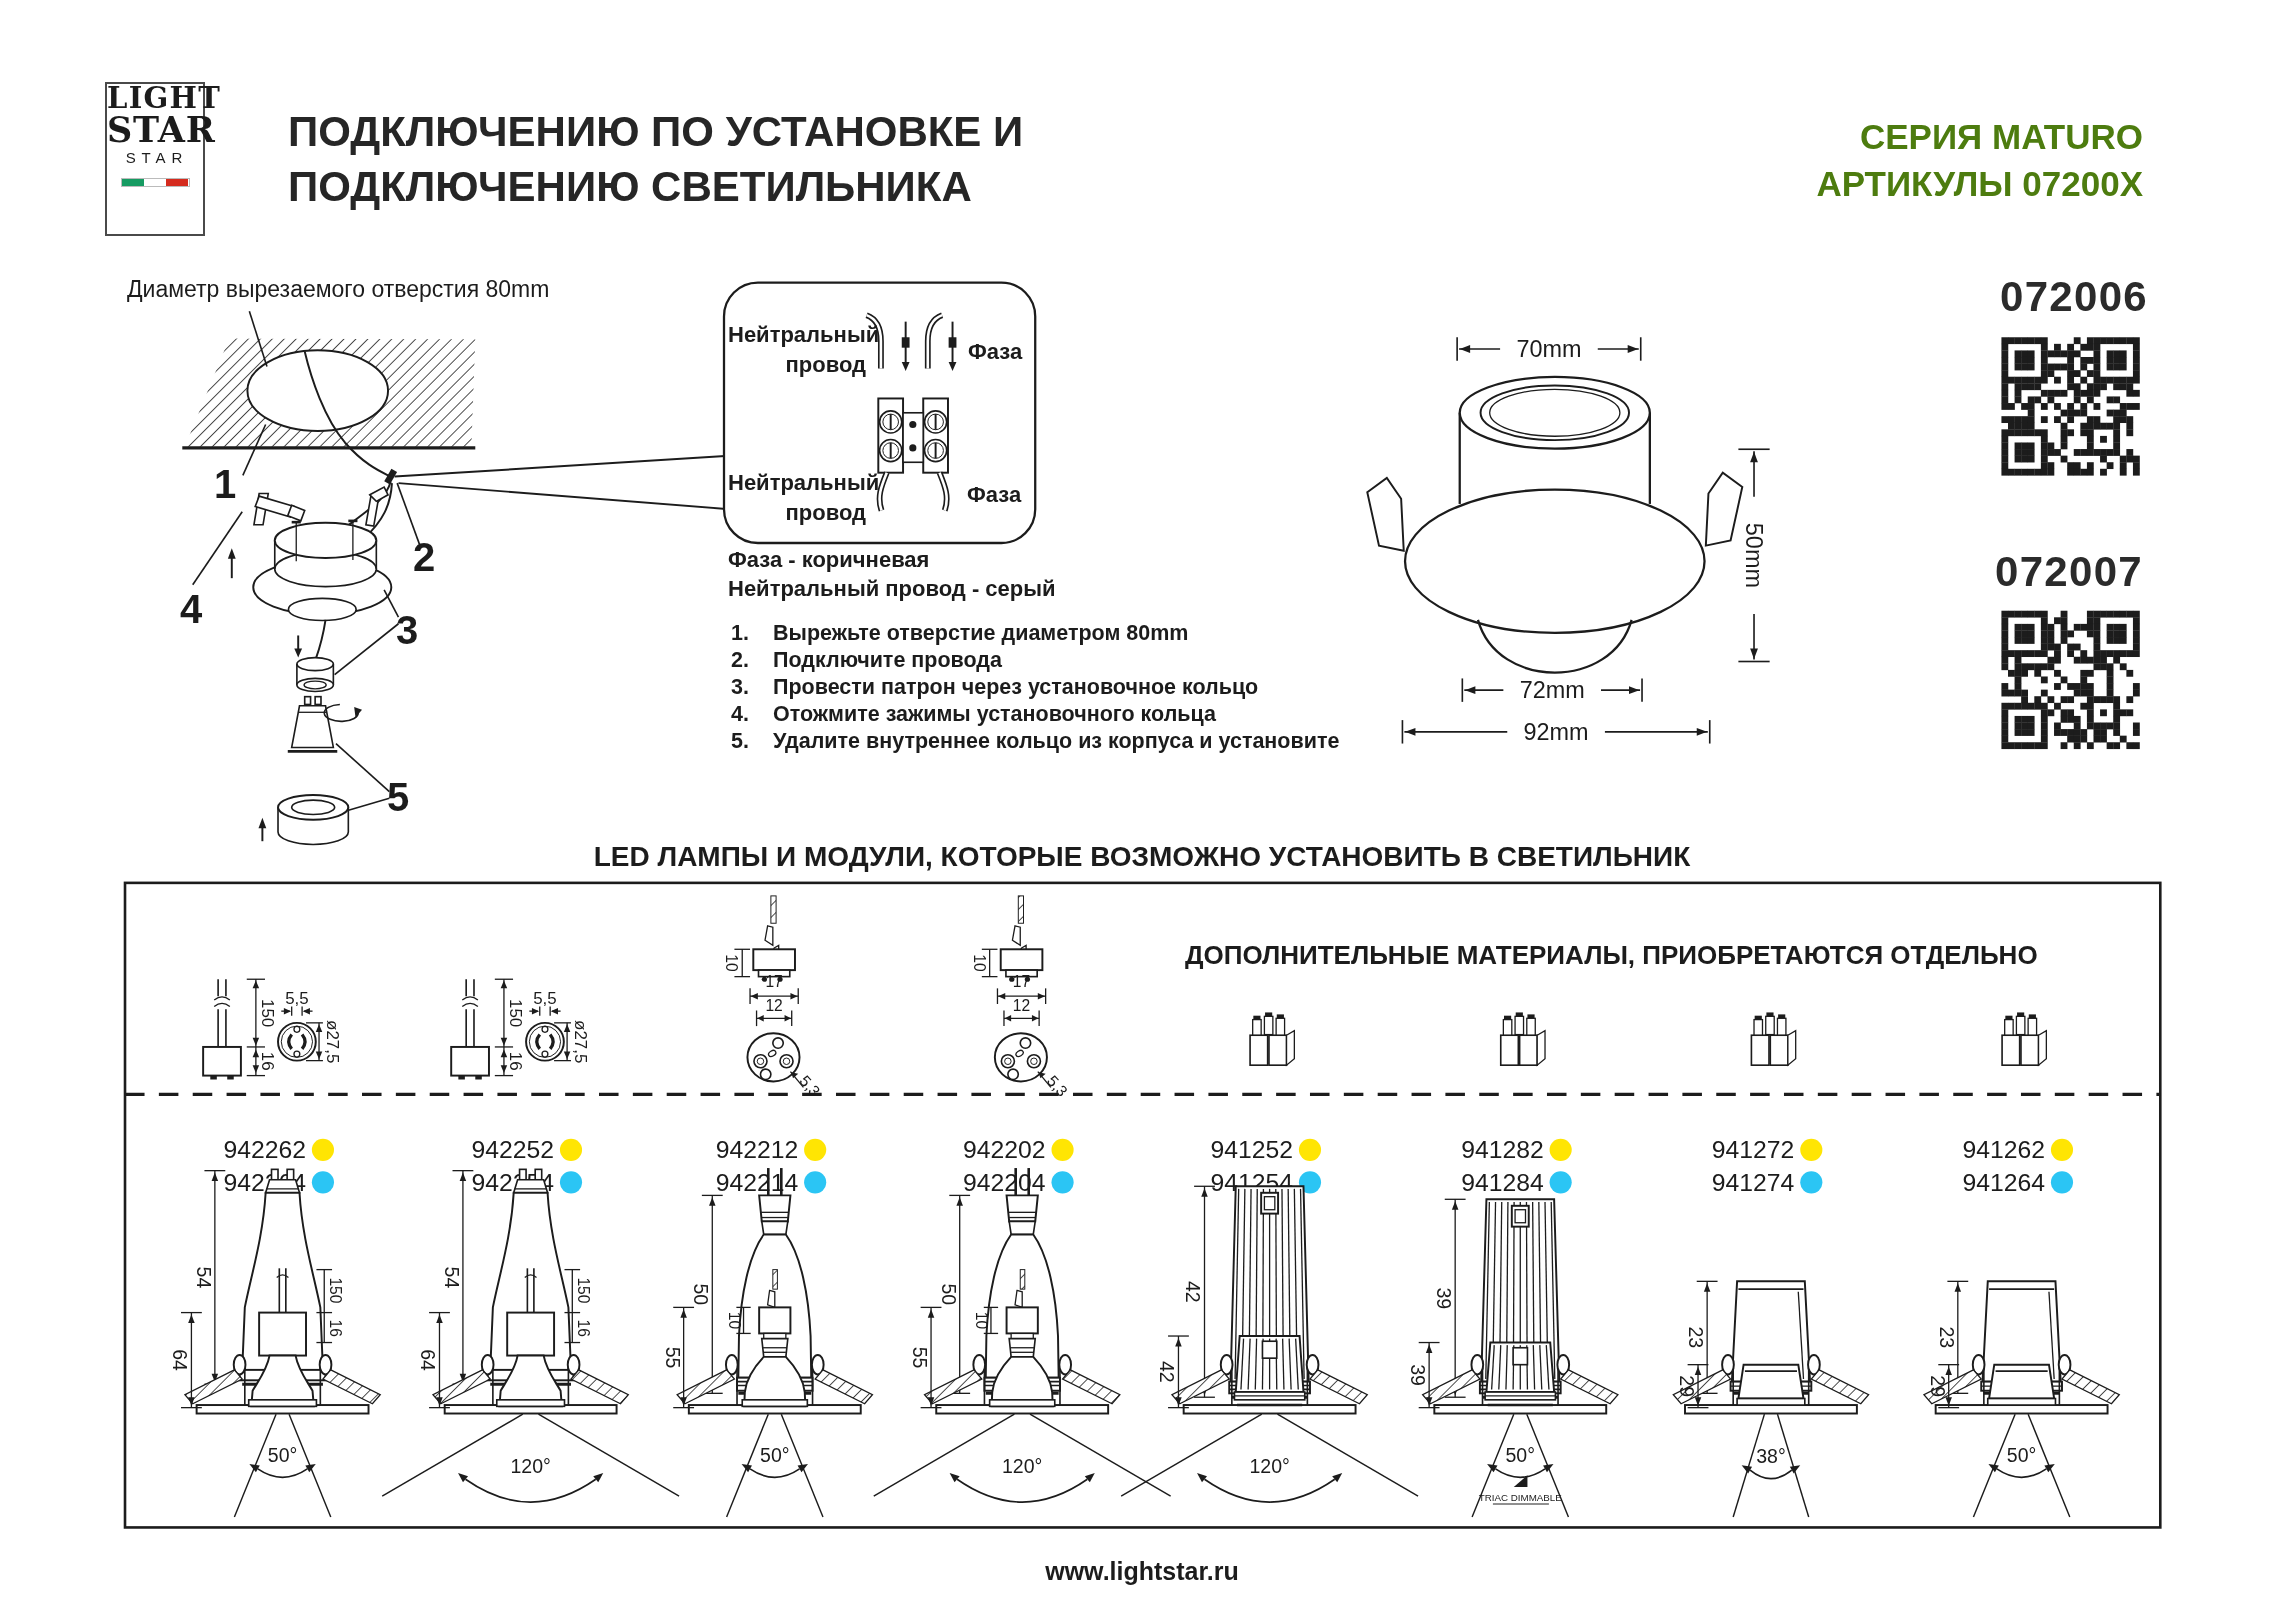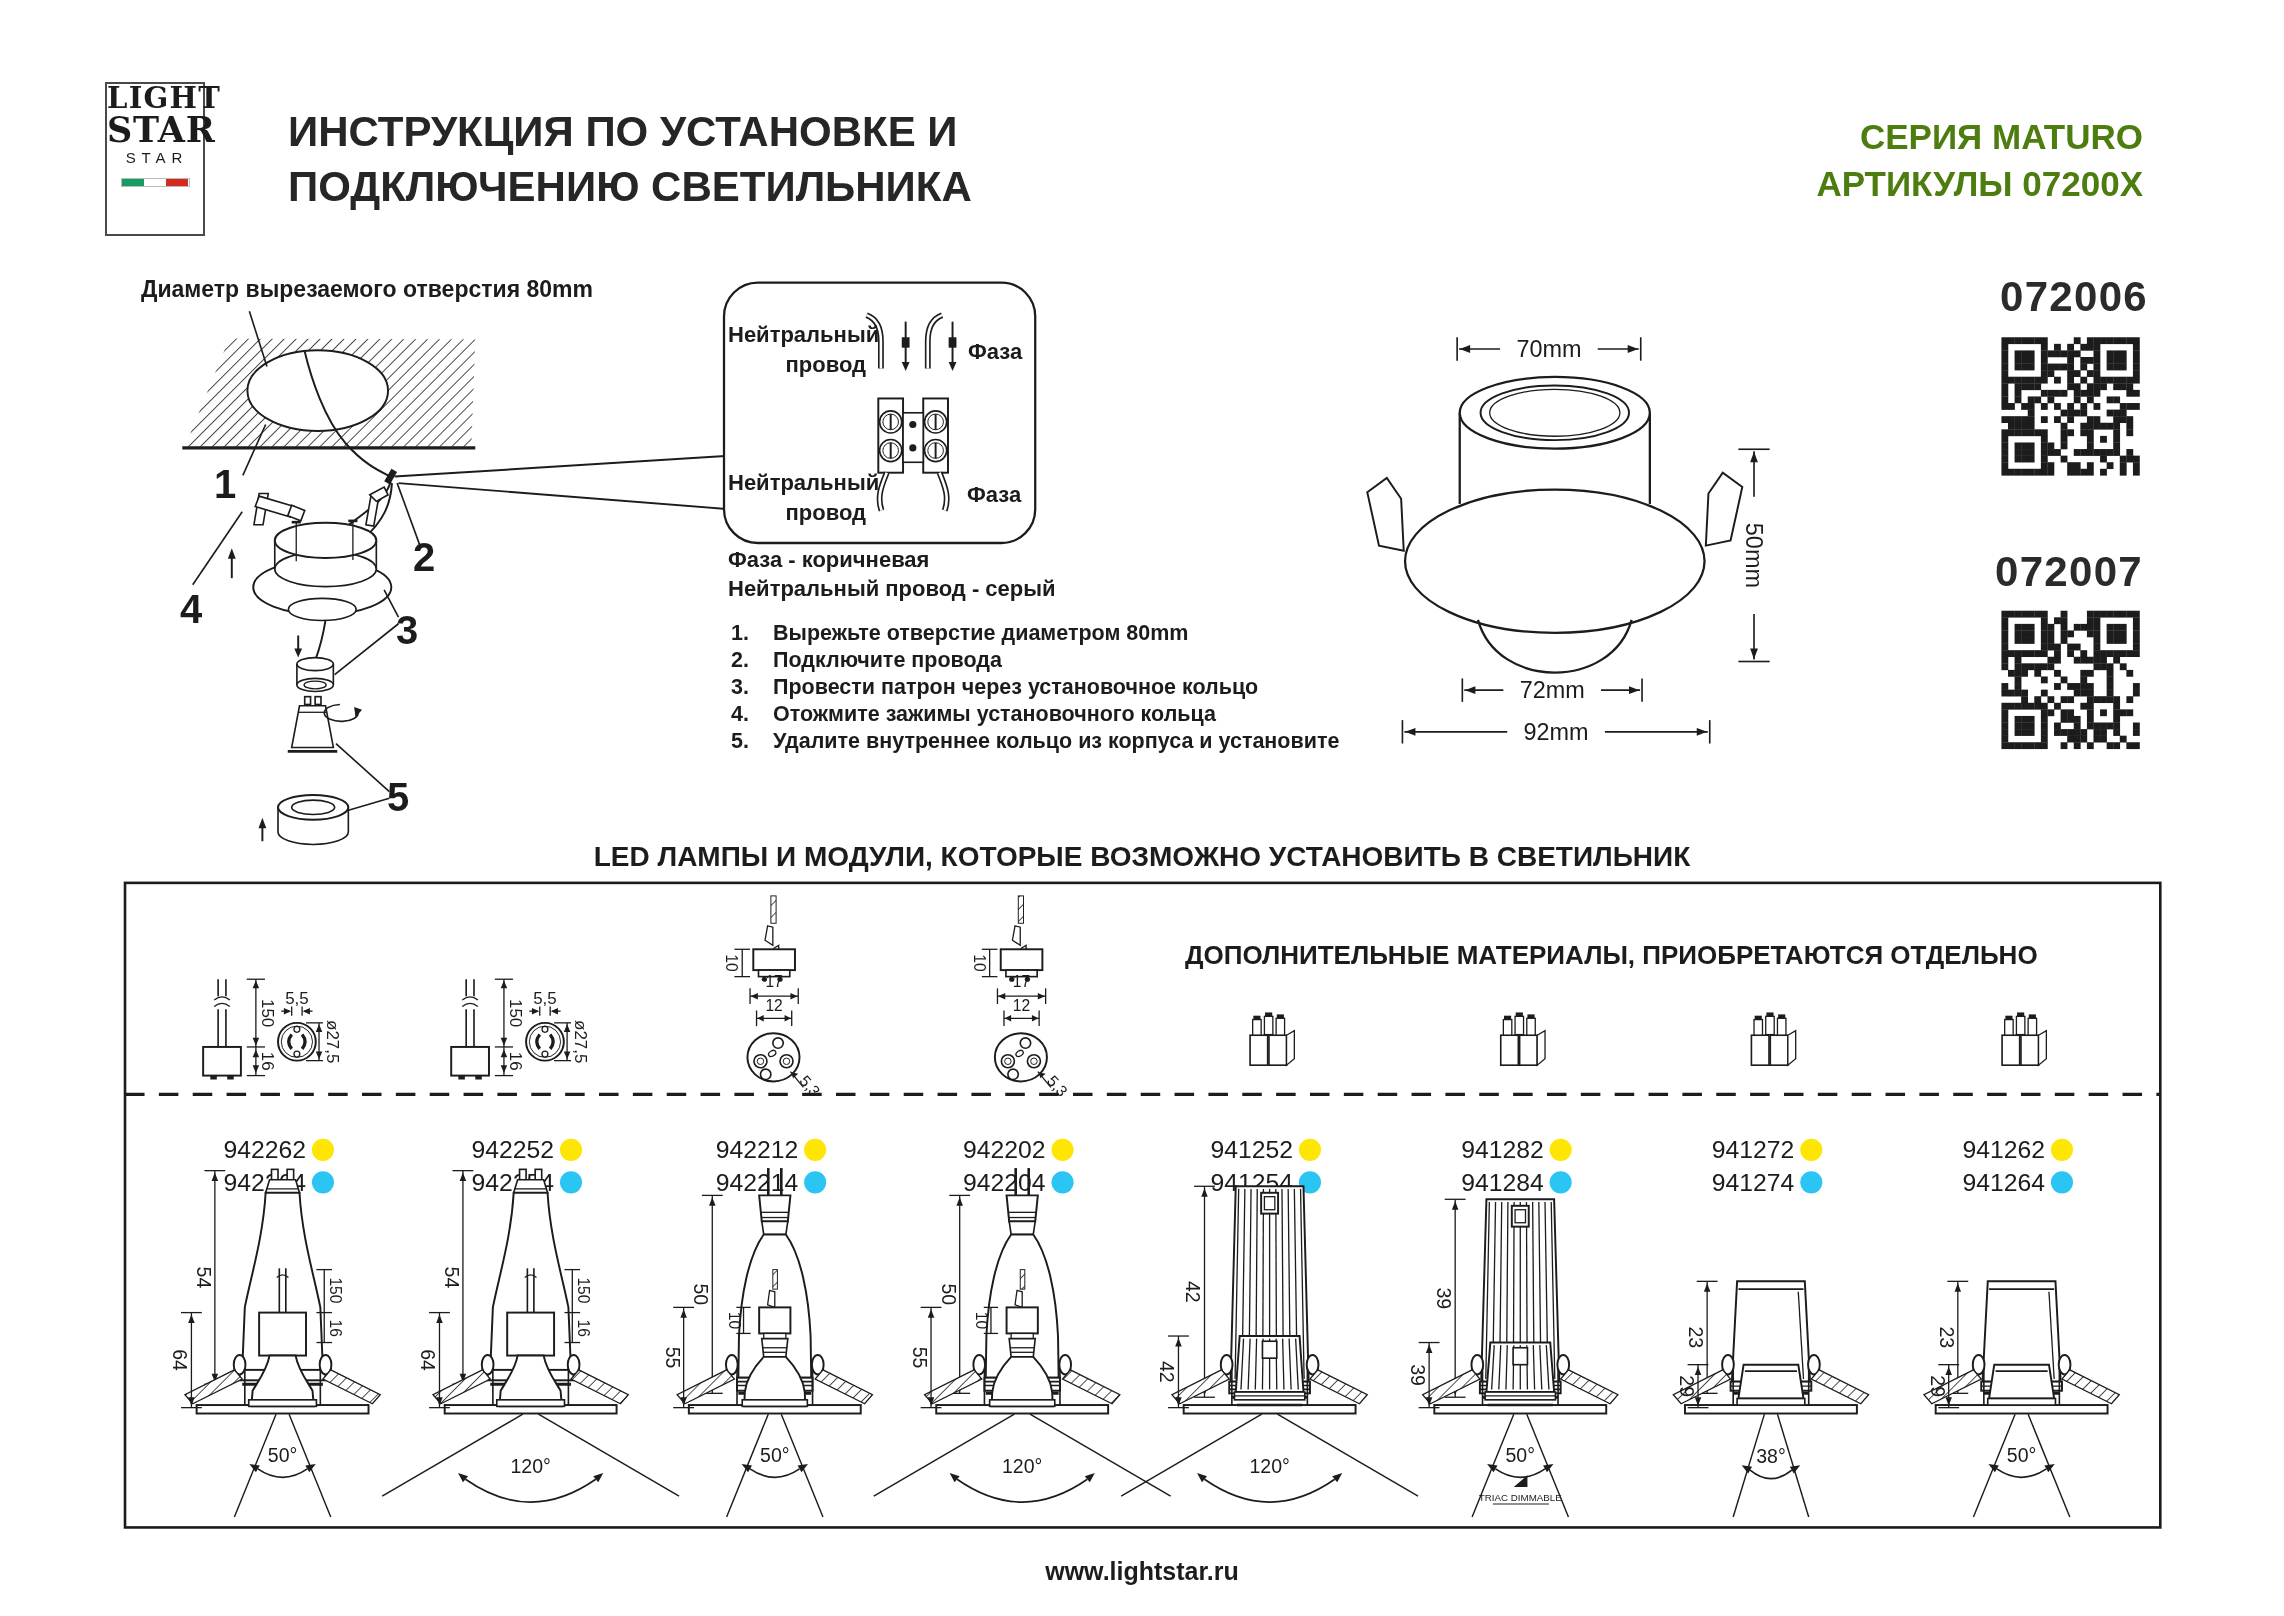--- a/index.html
+++ b/index.html
@@ -17,21 +17,21 @@
   .logo-group{font-family:"Liberation Sans",sans-serif;font-size:15px;font-weight:400;letter-spacing:5.9px;
               line-height:22px;margin-left:3.9px}
   .logo-flag{width:69px;height:8.5px;margin:9px auto 0;display:flex;border:0.7px solid #bbb}
   .logo-flag span{flex:1}
   .fg{background:#169b62}.fw{background:#fff}.fr{background:#d52b1e}
   
   .title{left:288px;top:104px;font-size:42px;font-weight:700;line-height:55px;color:#262626}
   .series{right:141px;top:113px;text-align:right;font-size:35px;font-weight:700;color:#4d7c0f;line-height:47px}
   .qr-label{font-size:42px;font-weight:600;letter-spacing:1.3px;color:#2b2b2b}
   
-  .hole-note{left:141px;top:276px;font-size:23px;font-weight:700}
+  .hole-note{left:127px;top:276px;font-size:23px;font-weight:400}
   .marker{font-size:40px;font-weight:700}
   .co-label{font-size:22px;font-weight:600}
   .wire-note{left:728px;font-size:22px;font-weight:700}
   .steps{left:731px;top:620px}
   .step{display:flex;font-size:21.5px;font-weight:600;line-height:27px}
   .sn{width:42px}
   
   .led-title{left:0;width:2284px;top:841px;text-align:center;font-size:28px;font-weight:700}
   .extras-title{left:1185px;width:925px;top:940px;text-align:left;font-size:26px;font-weight:700}
   .footer{left:0;width: 2284px;top:1557px;text-align:center;font-size:25px;font-weight:700}
@@ -1275,21 +1275,21 @@
   <div class="logo-star">STAR</div>
   <div class="logo-group">STAR</div>
   <div class="logo-flag">
       <span class="fg"></span>
       <span class="fw"></span>
       <span class="fr"></span>
     </div>
 </div>
 
 <div class="abs title">
-  <div>ИНСТРУКЦИЯ ПО УСТАНОВКЕ И</div>
+  <div>ПОДКЛЮЧЕНИЮ ПО УСТАНОВКЕ И</div>
   <div>ПОДКЛЮЧЕНИЮ СВЕТИЛЬНИКА</div>
 </div>
 
 <div class="abs series">
   <div>СЕРИЯ MATURO</div>
   <div>АРТИКУЛЫ 07200X</div>
 </div>
 
 <div class="abs hole-note">Диаметр вырезаемого отверстия 80mm</div>
 

